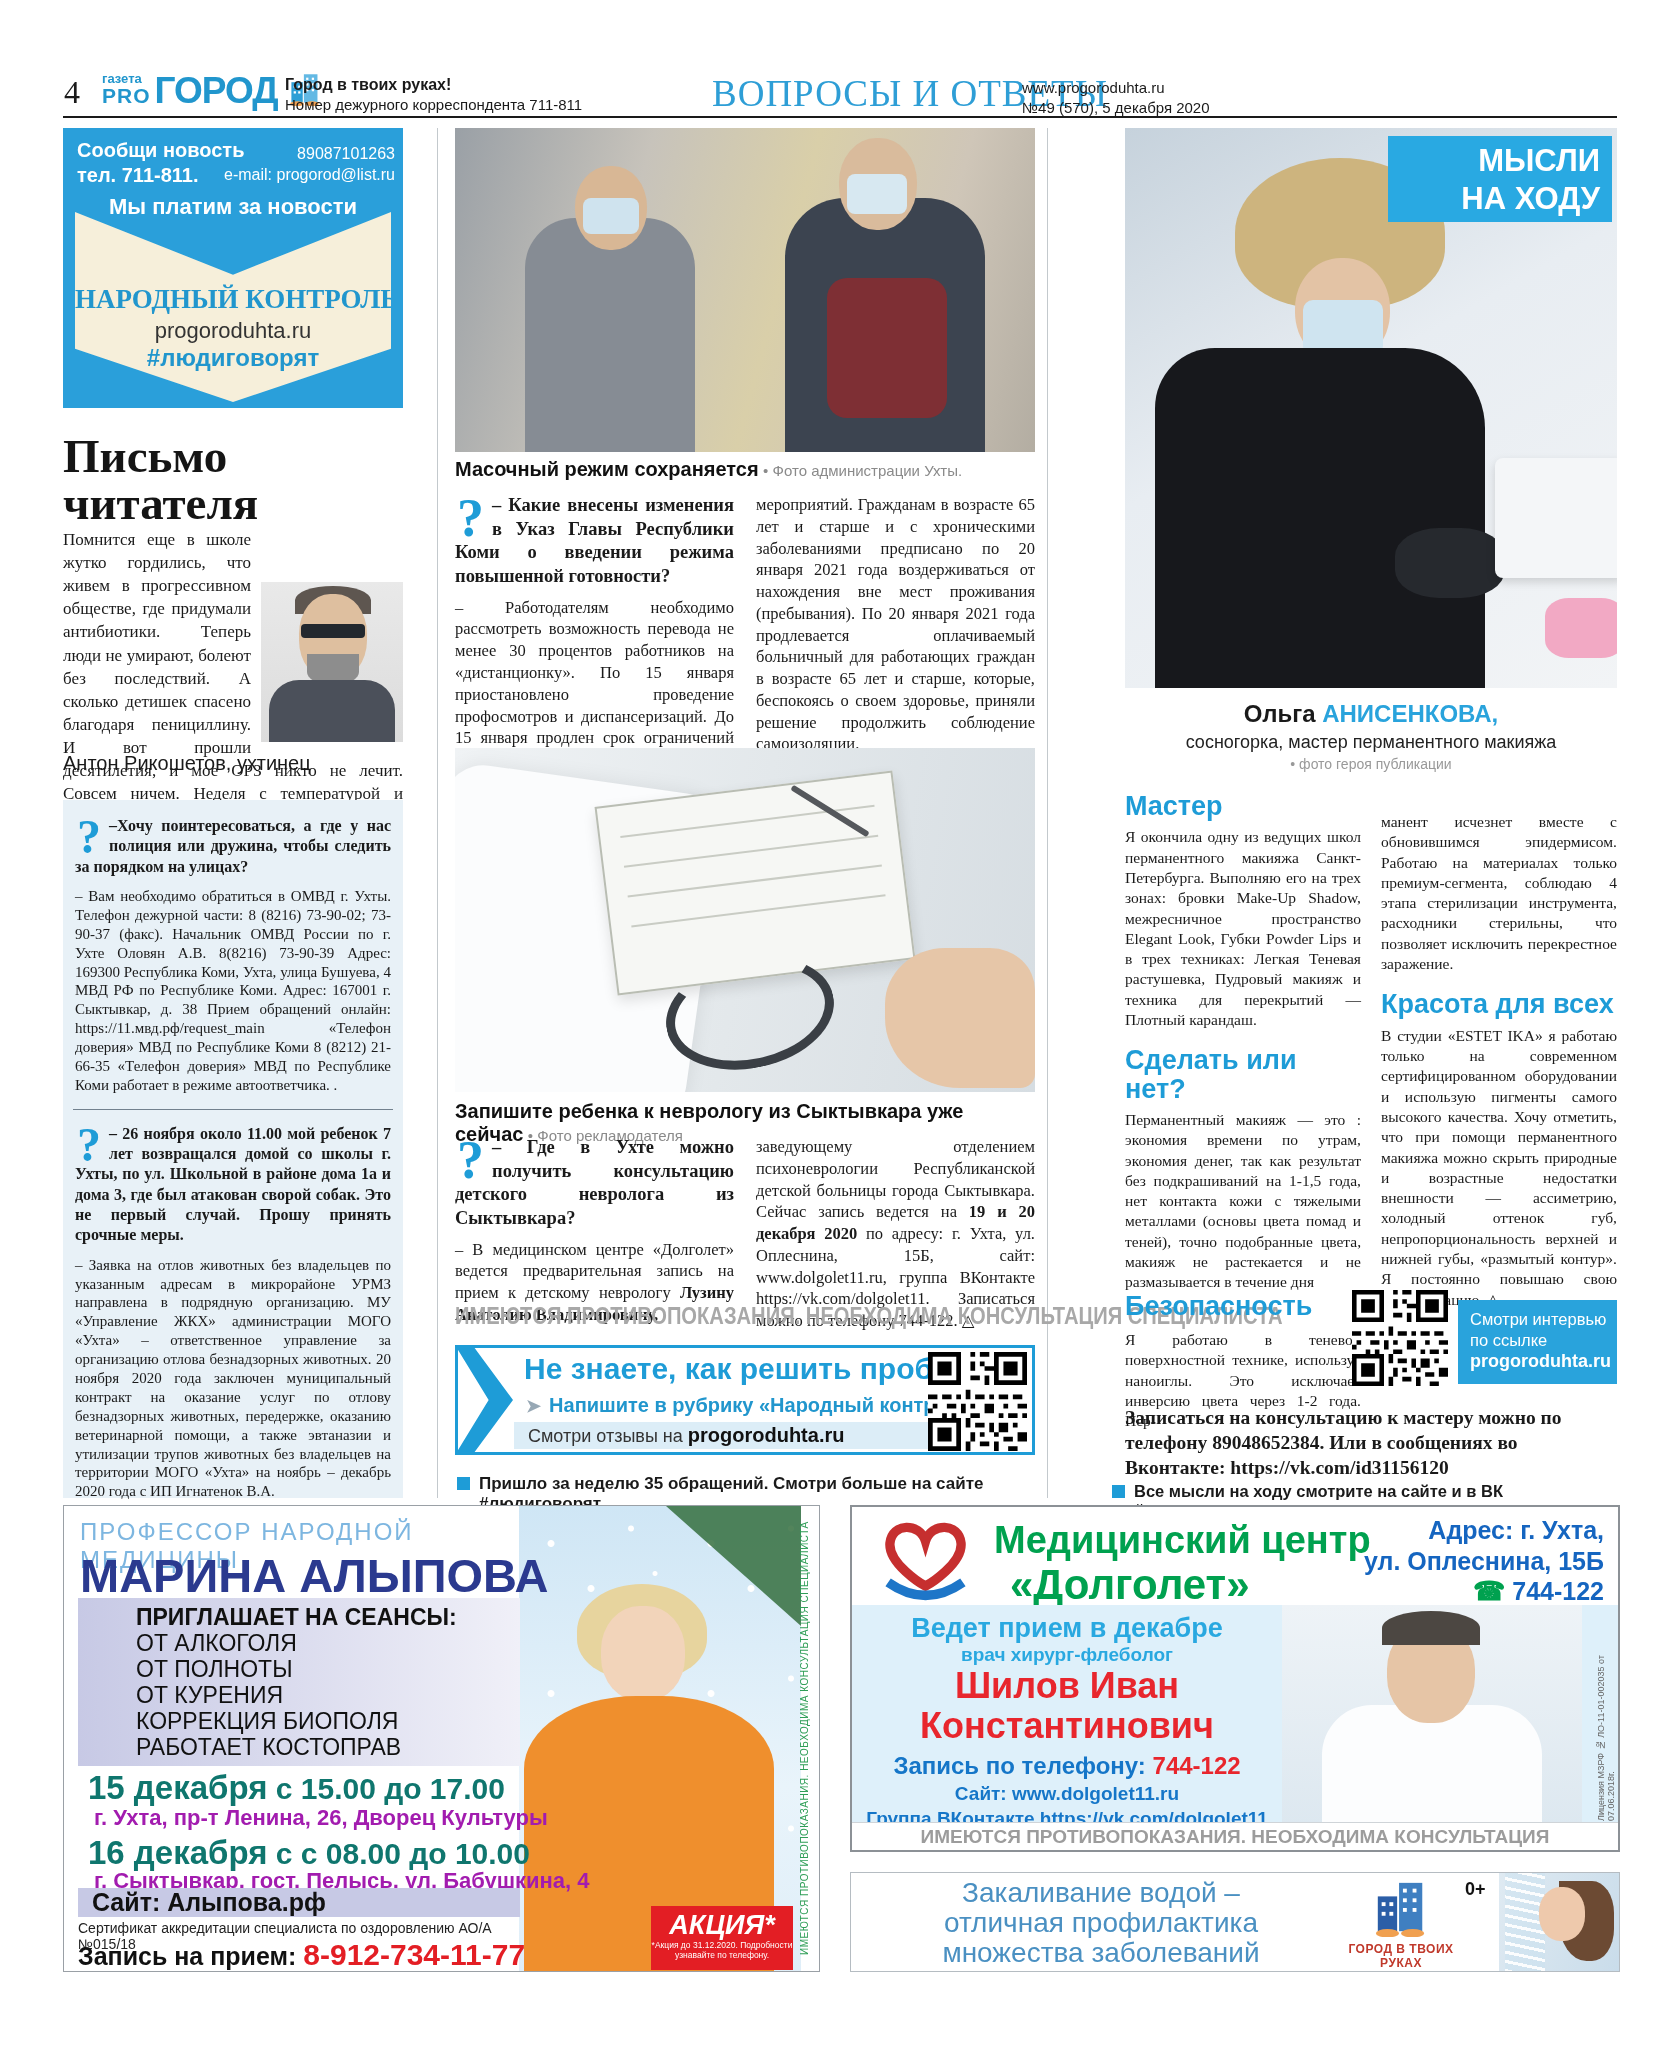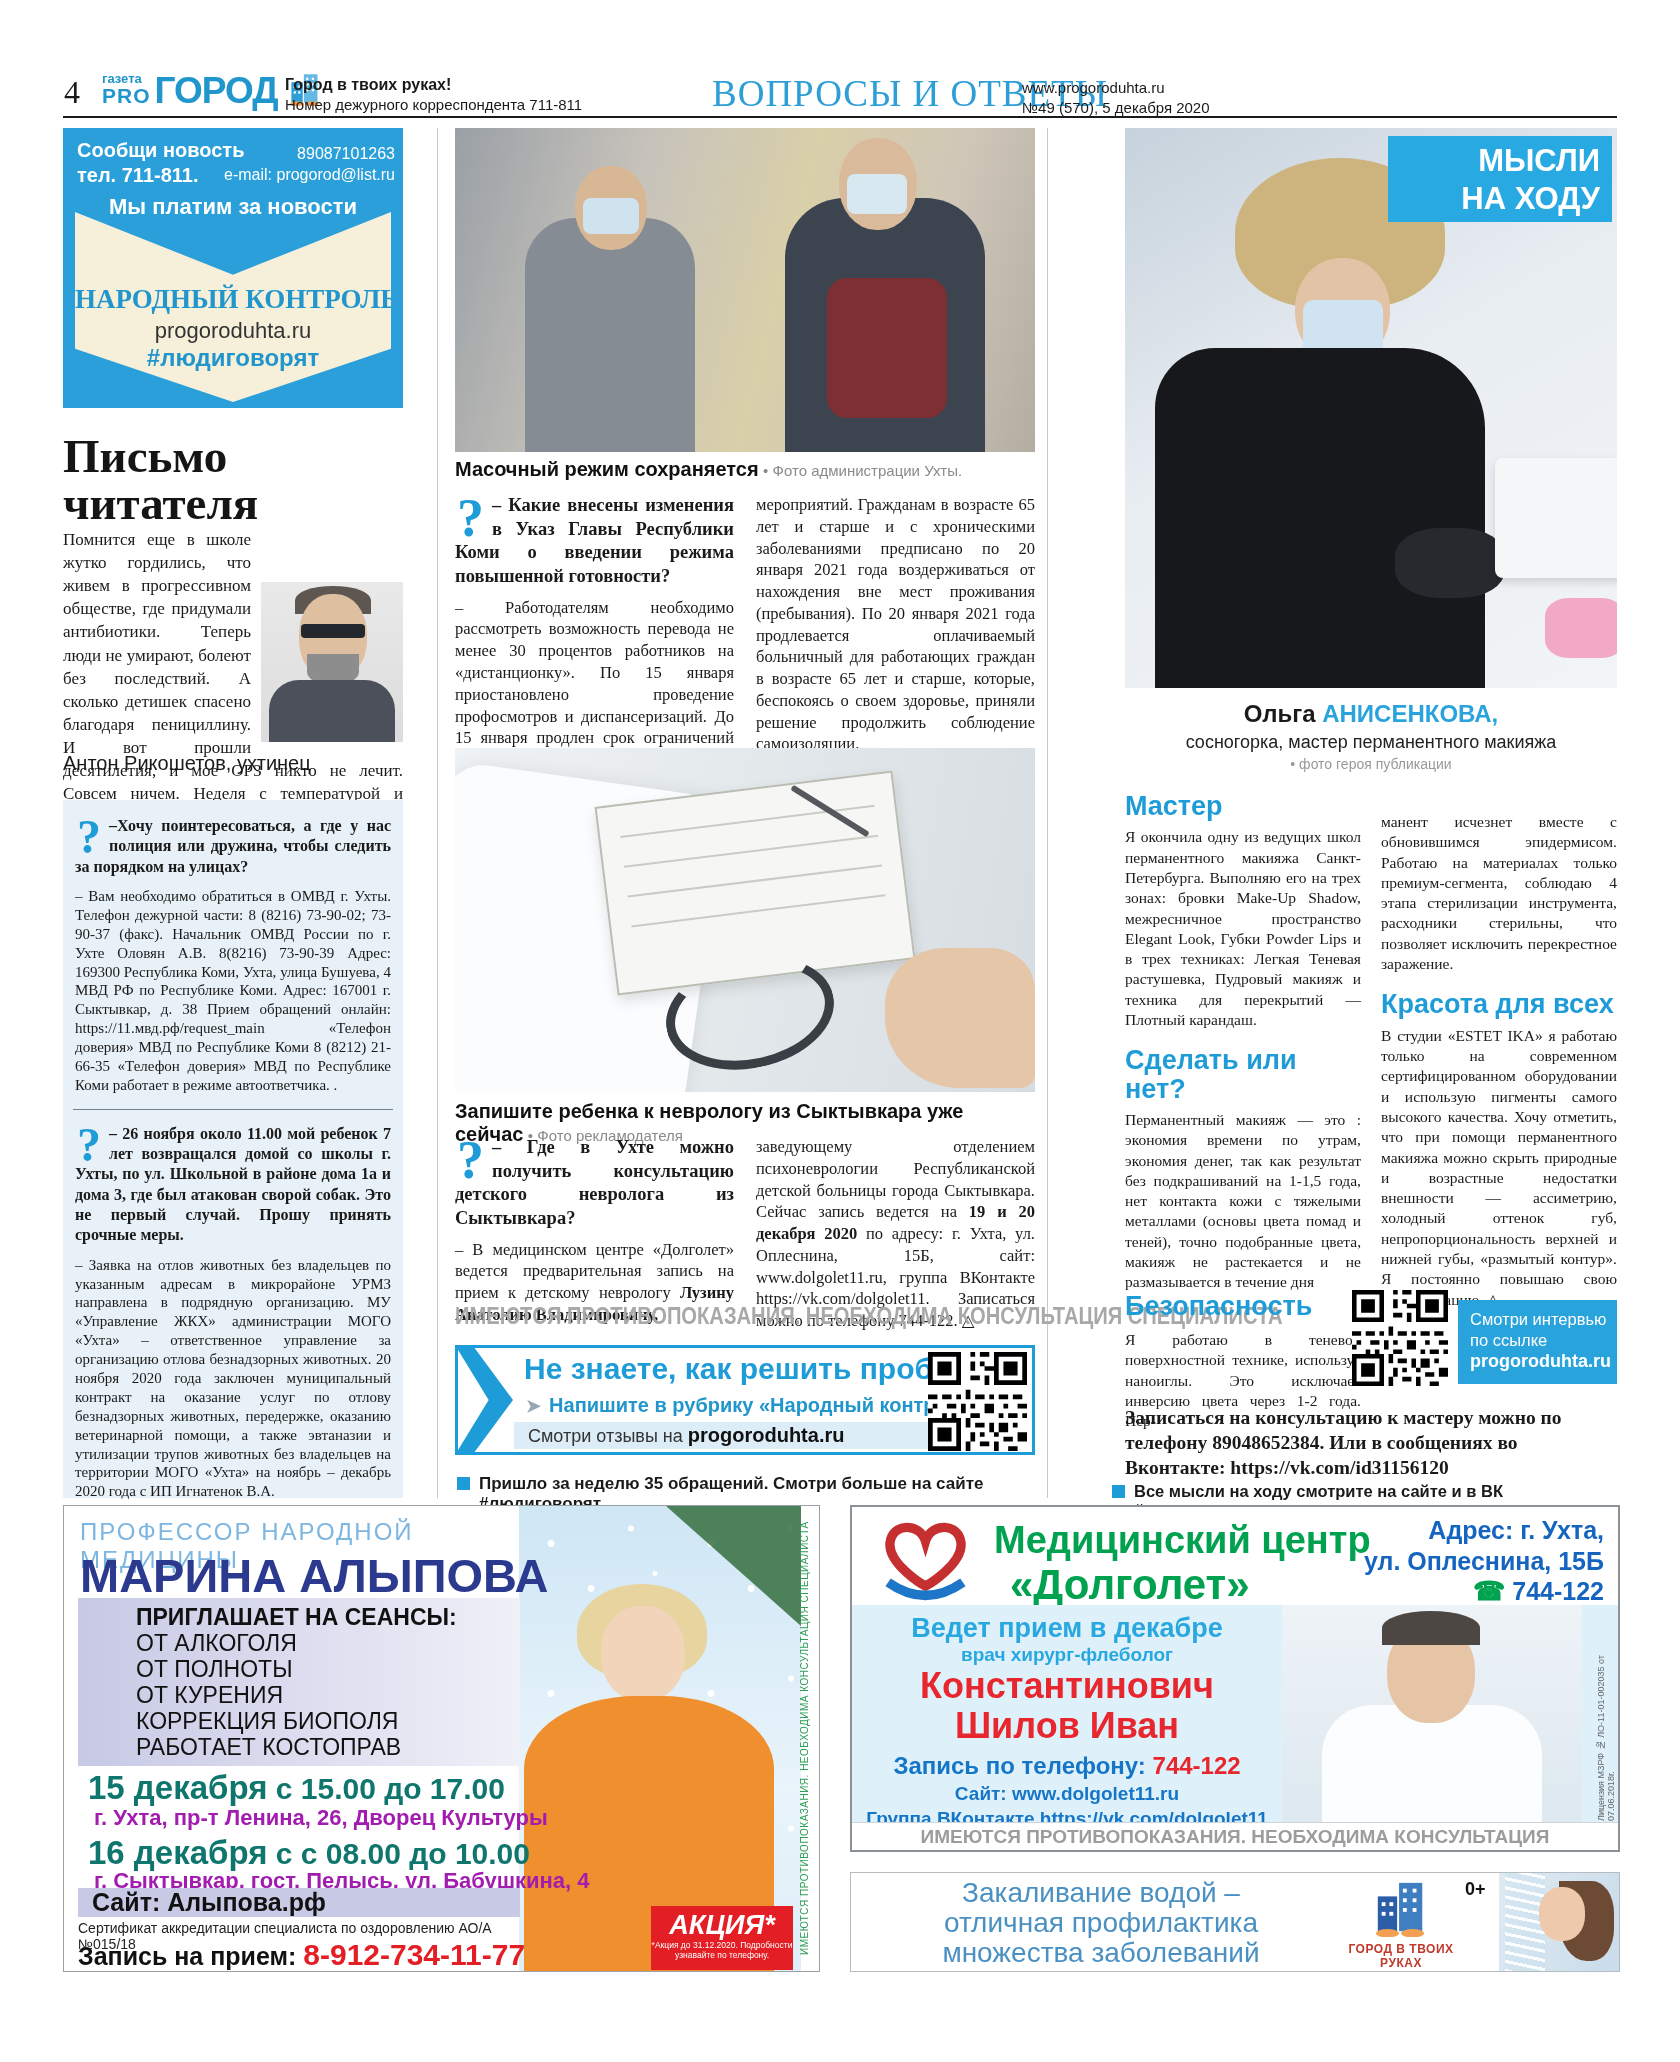--- a/index.html
+++ b/index.html
@@ -436,22 +436,22 @@
   <div class="t2">«Долголет»</div>
   <div class="addr">
     <div>Адрес: г. Ухта,</div>
     <div>ул. Оплеснина, 15Б</div>
     <div class="ph"><span class="ic">☎</span><span> 744-122</span></div>
   </div>
   <div class="body">
     <div class="btxt">
       <div class="b1">Ведет прием в декабре</div>
       <div class="b2">врач хирург-флеболог</div>
+      <div class="dn">Шилов Иван</div>
       <div class="dn">Константинович</div>
-      <div class="dn">Шилов Иван</div>
       <div class="pl2"><span>Запись по телефону: </span><b>744-122</b></div>
       <div class="st">Сайт: www.dolgolet11.ru</div>
       <div class="st">Группа ВКонтакте https://vk.com/dolgolet11</div>
     </div>
     <div class="dphoto">
       <div class="dcoat"></div>
       <div class="dface"></div>
       <div class="dhair"></div>
     </div>
   </div>

